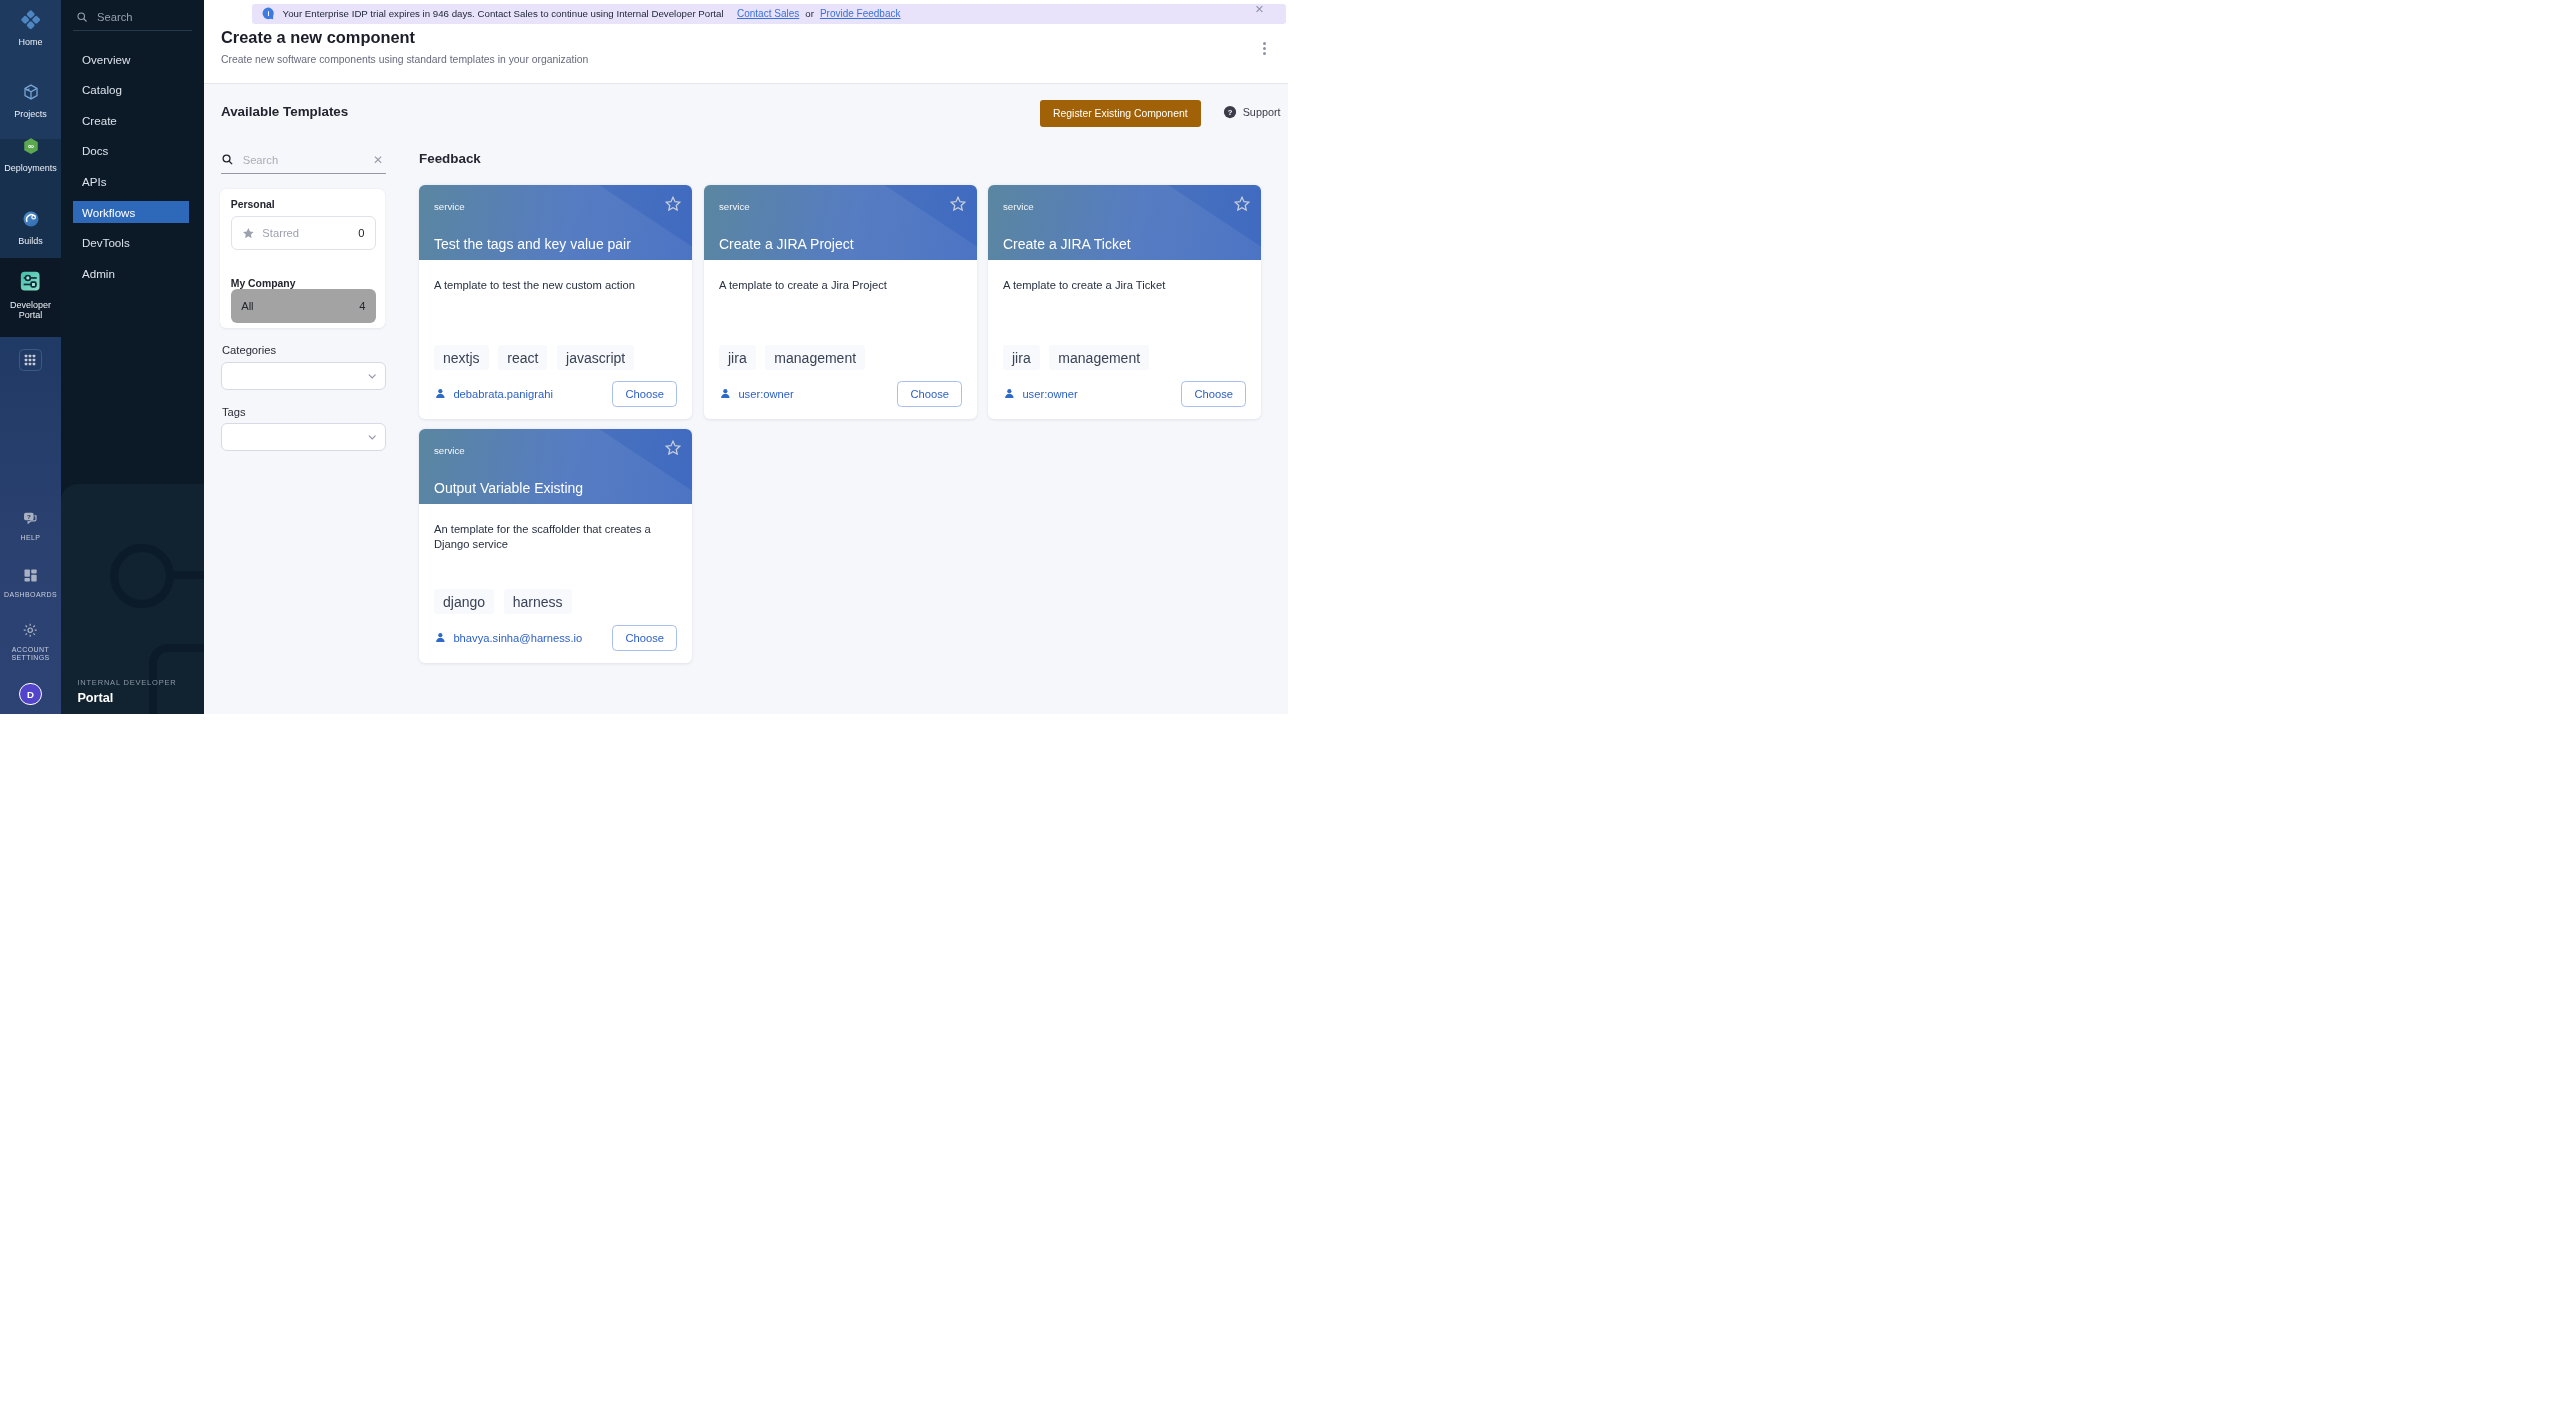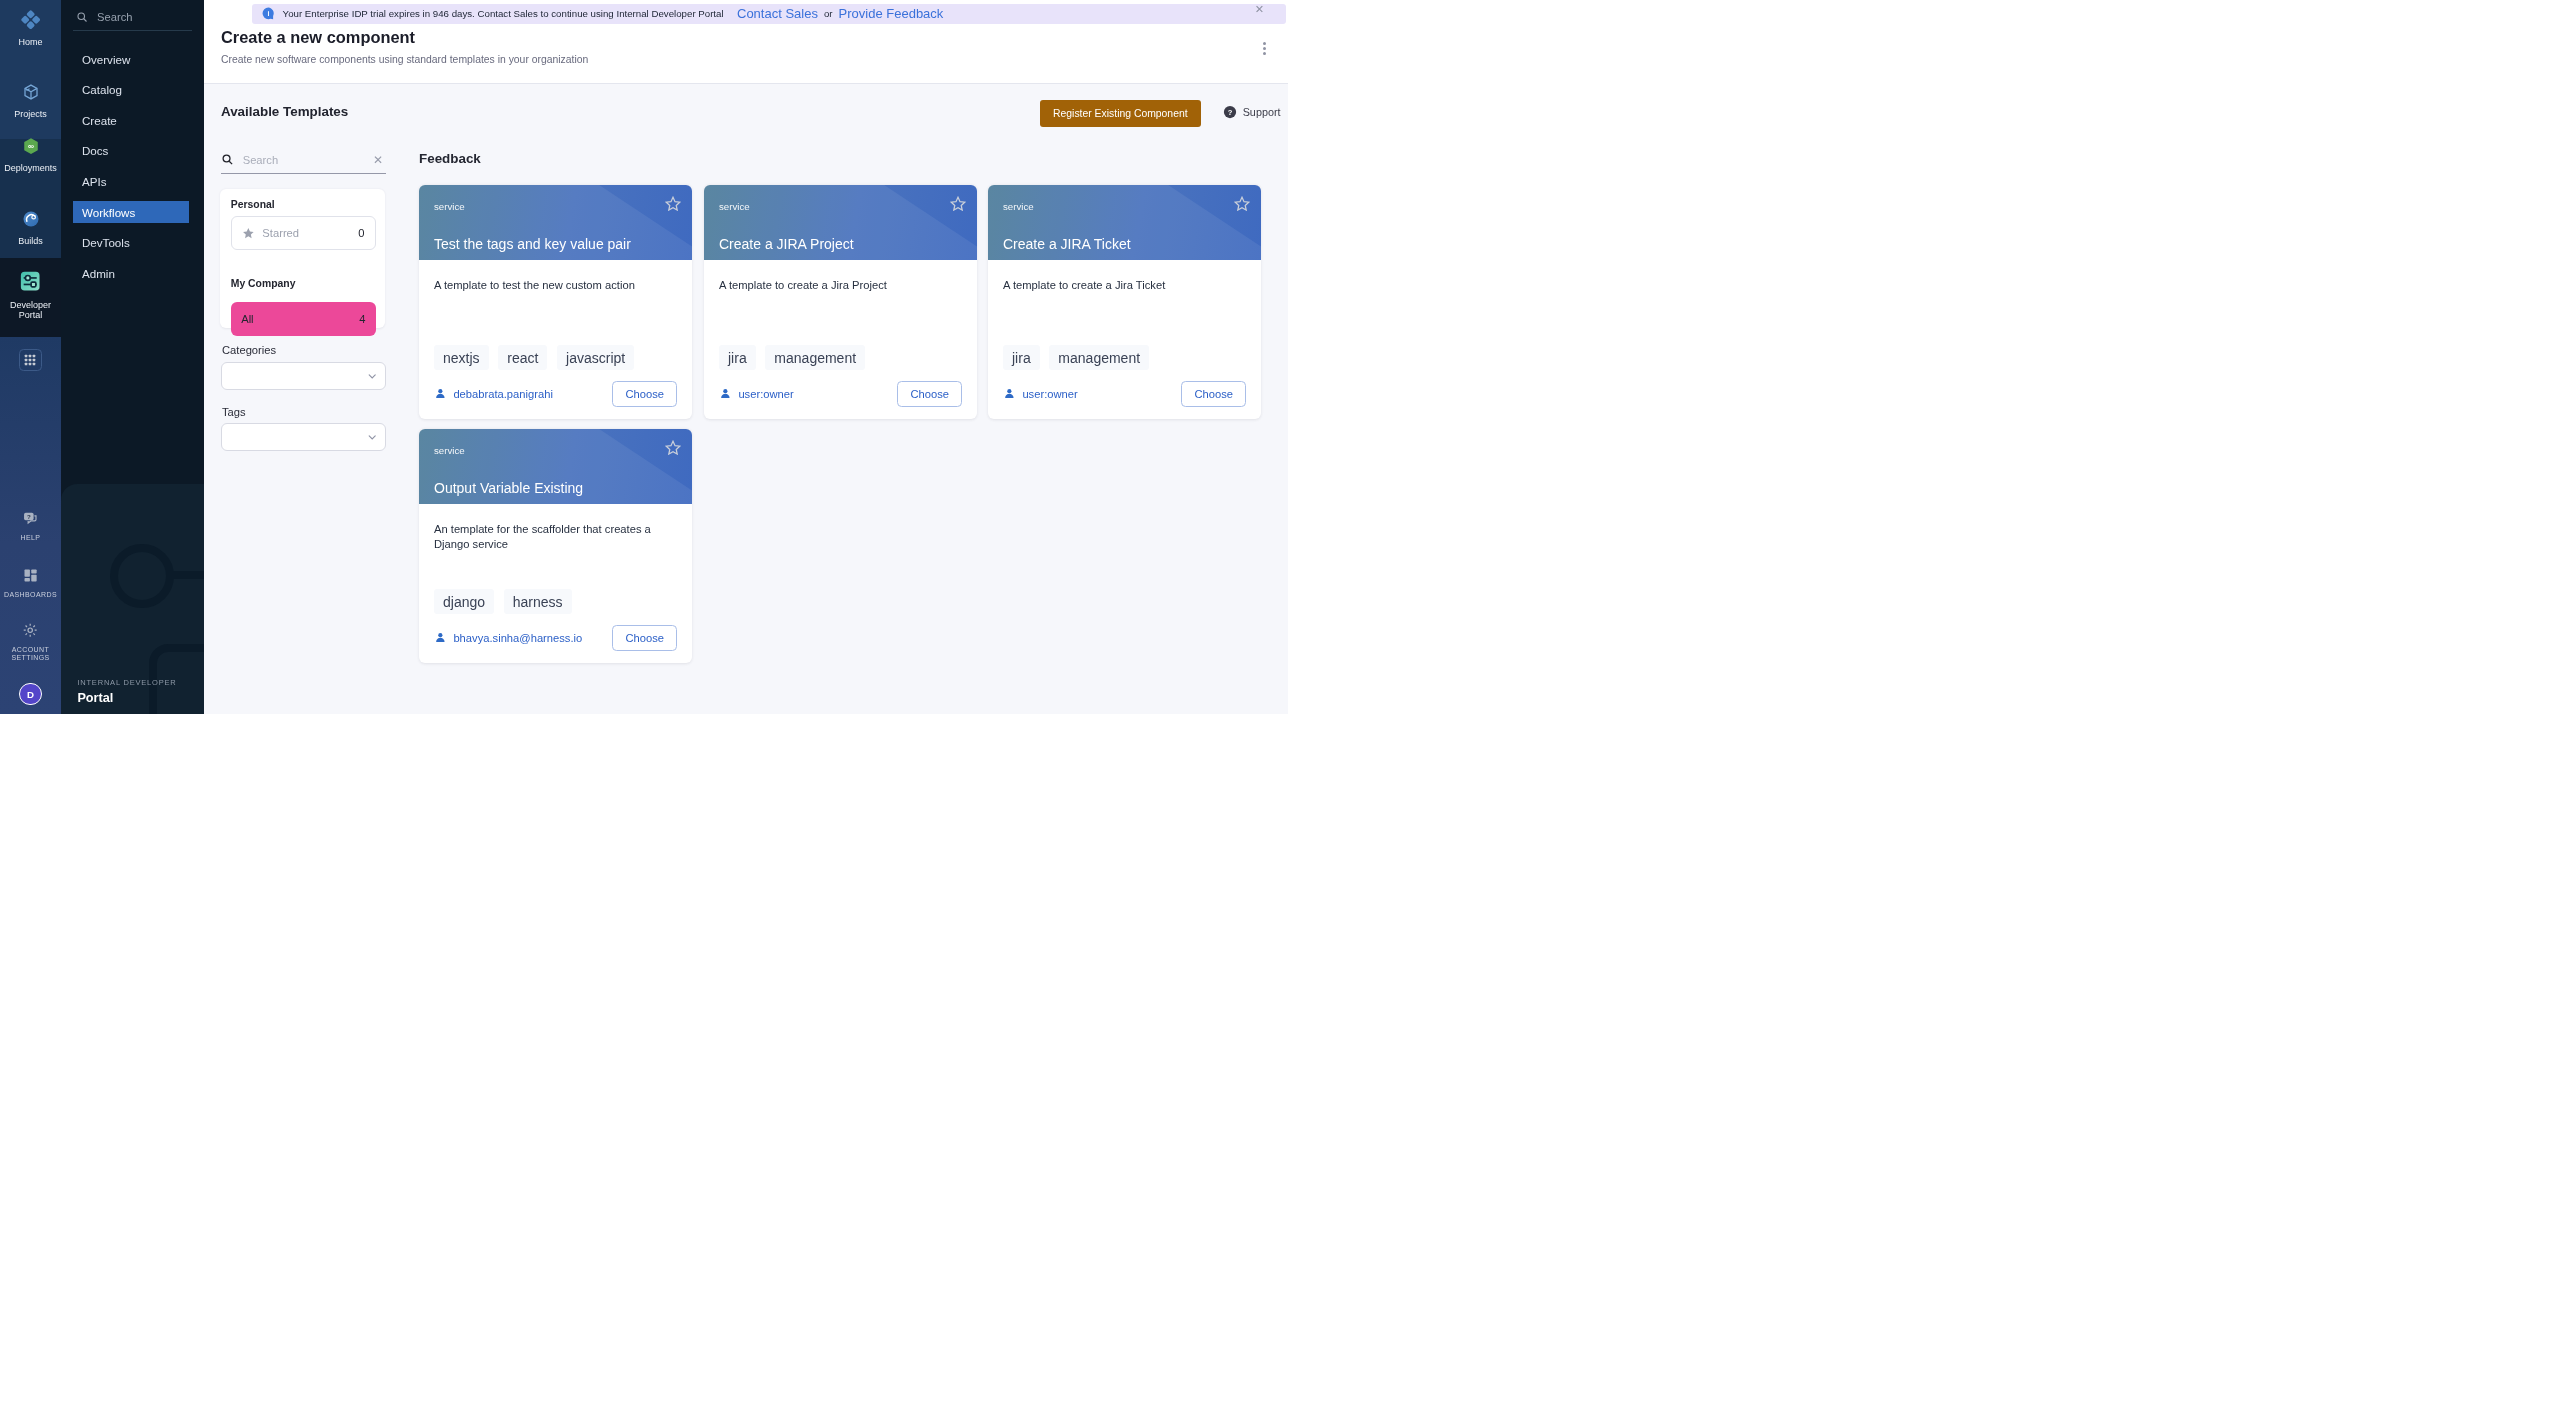--- a/index.html
+++ b/index.html
@@ -29,21 +29,21 @@
   .deco-ring { position:absolute; width:64px; height:64px; border:8.2px solid #0B1B29; border-radius:50%; left:49px; top:60px; }
   .deco-bar { position:absolute; left:108px; top:87px; width:45px; height:8.2px; background:#0B1B29; }
   .deco-rrect { position:absolute; width:75px; height:97px; border:8.2px solid #0B1B29; border-radius:19.4px; left:88px; top:160px; }
   #sidebar-kicker { position:absolute; left:16.4px; bottom:27px; color:#8E99A7; font-size:7.5px; letter-spacing:0.8px; }
   #sidebar-portal { position:absolute; left:16.4px; bottom:9px; color:#FFFFFF; font-size:12.7px; font-weight:700; }
 
   
   #main { left:204px; top:0; width:1084px; height:714px; background:#FFFFFF; }
   #banner { position:absolute; left:48px; top:3.7px; width:1034px; height:20px; background:#E8E3FA; border-radius:3px; display:flex; align-items:center; padding:0 10.4px; }
   #banner-msg { color:#232A3A; font-size:9.7px; margin-left:7.5px; }
-  .banner-link { color:#3A71DA; font-size:13px; margin-left:13.4px; cursor:pointer; }
+  .banner-link { color:#3A71DA; font-size:10px; text-decoration:underline; margin-left:13.4px; cursor:pointer; }
   #banner-or { color:#232A3A; font-size:9.7px; margin-left:6px; }
   .banner-link.second { margin-left:6px; }
   #banner-close { position:absolute; right:24px; top:3px; color:#8F93A3; font-size:11.2px; cursor:pointer; }
 
   #page-title { position:absolute; left:17px; top:28px; font-size:16.4px; font-weight:700; color:#1B1D29; }
   #page-subtitle { position:absolute; left:17px; top:54px; font-size:10.4px; color:#686A7E; }
   #kebab { position:absolute; right:18px; top:39px; width:10.4px; height:19.4px; cursor:pointer; display:flex; flex-direction:column; align-items:center; gap:2.2px; justify-content:center; }
   .kebab-dot { width:3px; height:3px; border-radius:50%; background:#8F93A3; }
   #header-divider { position:absolute; left:0; top:83px; width:1084px; height:0.7px; background:#E4E6EE; }
   #content-bg { position:absolute; left:0; top:84px; width:1084px; height:630px; background:#F6F7FB; }
@@ -56,21 +56,21 @@
   
   #filter-search { position:absolute; left:17px; top:146px; width:165px; height:28px; border-bottom:1.5px solid #9598A8; display:flex; align-items:center; }
   #filter-search input { border:none; outline:none; background:transparent; font-size:11.2px; color:#33353f; margin-left:9px; width:119px; font-family:"Liberation Sans",sans-serif; }
   #filter-search input::placeholder { color:#A9ADB9; }
   #filter-clear { color:#989CAB; font-size:12px; cursor:pointer; margin-left:auto; margin-right:3px; }
 
   #filter-card { position:absolute; left:16.4px; top:189px; width:165px; height:139px; background:#FFFFFF; border-radius:6px; box-shadow:0 0.7px 2.2px rgba(40,41,61,0.08); padding:10.4px; }
   .filter-heading { font-size:10.4px; font-weight:700; color:#23252F; }
   .filter-row { width:145px; height:34px; border-radius:6px; display:flex; align-items:center; padding:0 10.4px; margin-top:6px; cursor:pointer; }
   #starred-row { border:0.7px solid #E0E2EA; background:#fff; }
-  #all-row { background:#ec4899; margin-top:13px; }
+  #all-row { background:#a3a3a3; margin-top:0; }
   .filter-row .row-label { font-size:11.2px; margin-left:7.5px; }
   #starred-row .row-label { color:#9CA1AE; }
   #all-row .row-label { color:#23252F; margin-left:0; }
   .row-count { margin-left:auto; font-size:11.2px; color:#23252F; }
   #company-heading { margin-top:28px; }
 
   .select-label { position:absolute; left:18px; font-size:11.2px; font-weight:500; color:#2A2C38; }
   .select-box { position:absolute; left:17px; width:165px; height:27.6px; background:#fff; border:0.7px solid #D8DAE3; border-radius:6px; cursor:pointer; }
   .select-box svg { position:absolute; right:7.5px; top:8.2px; }
 

